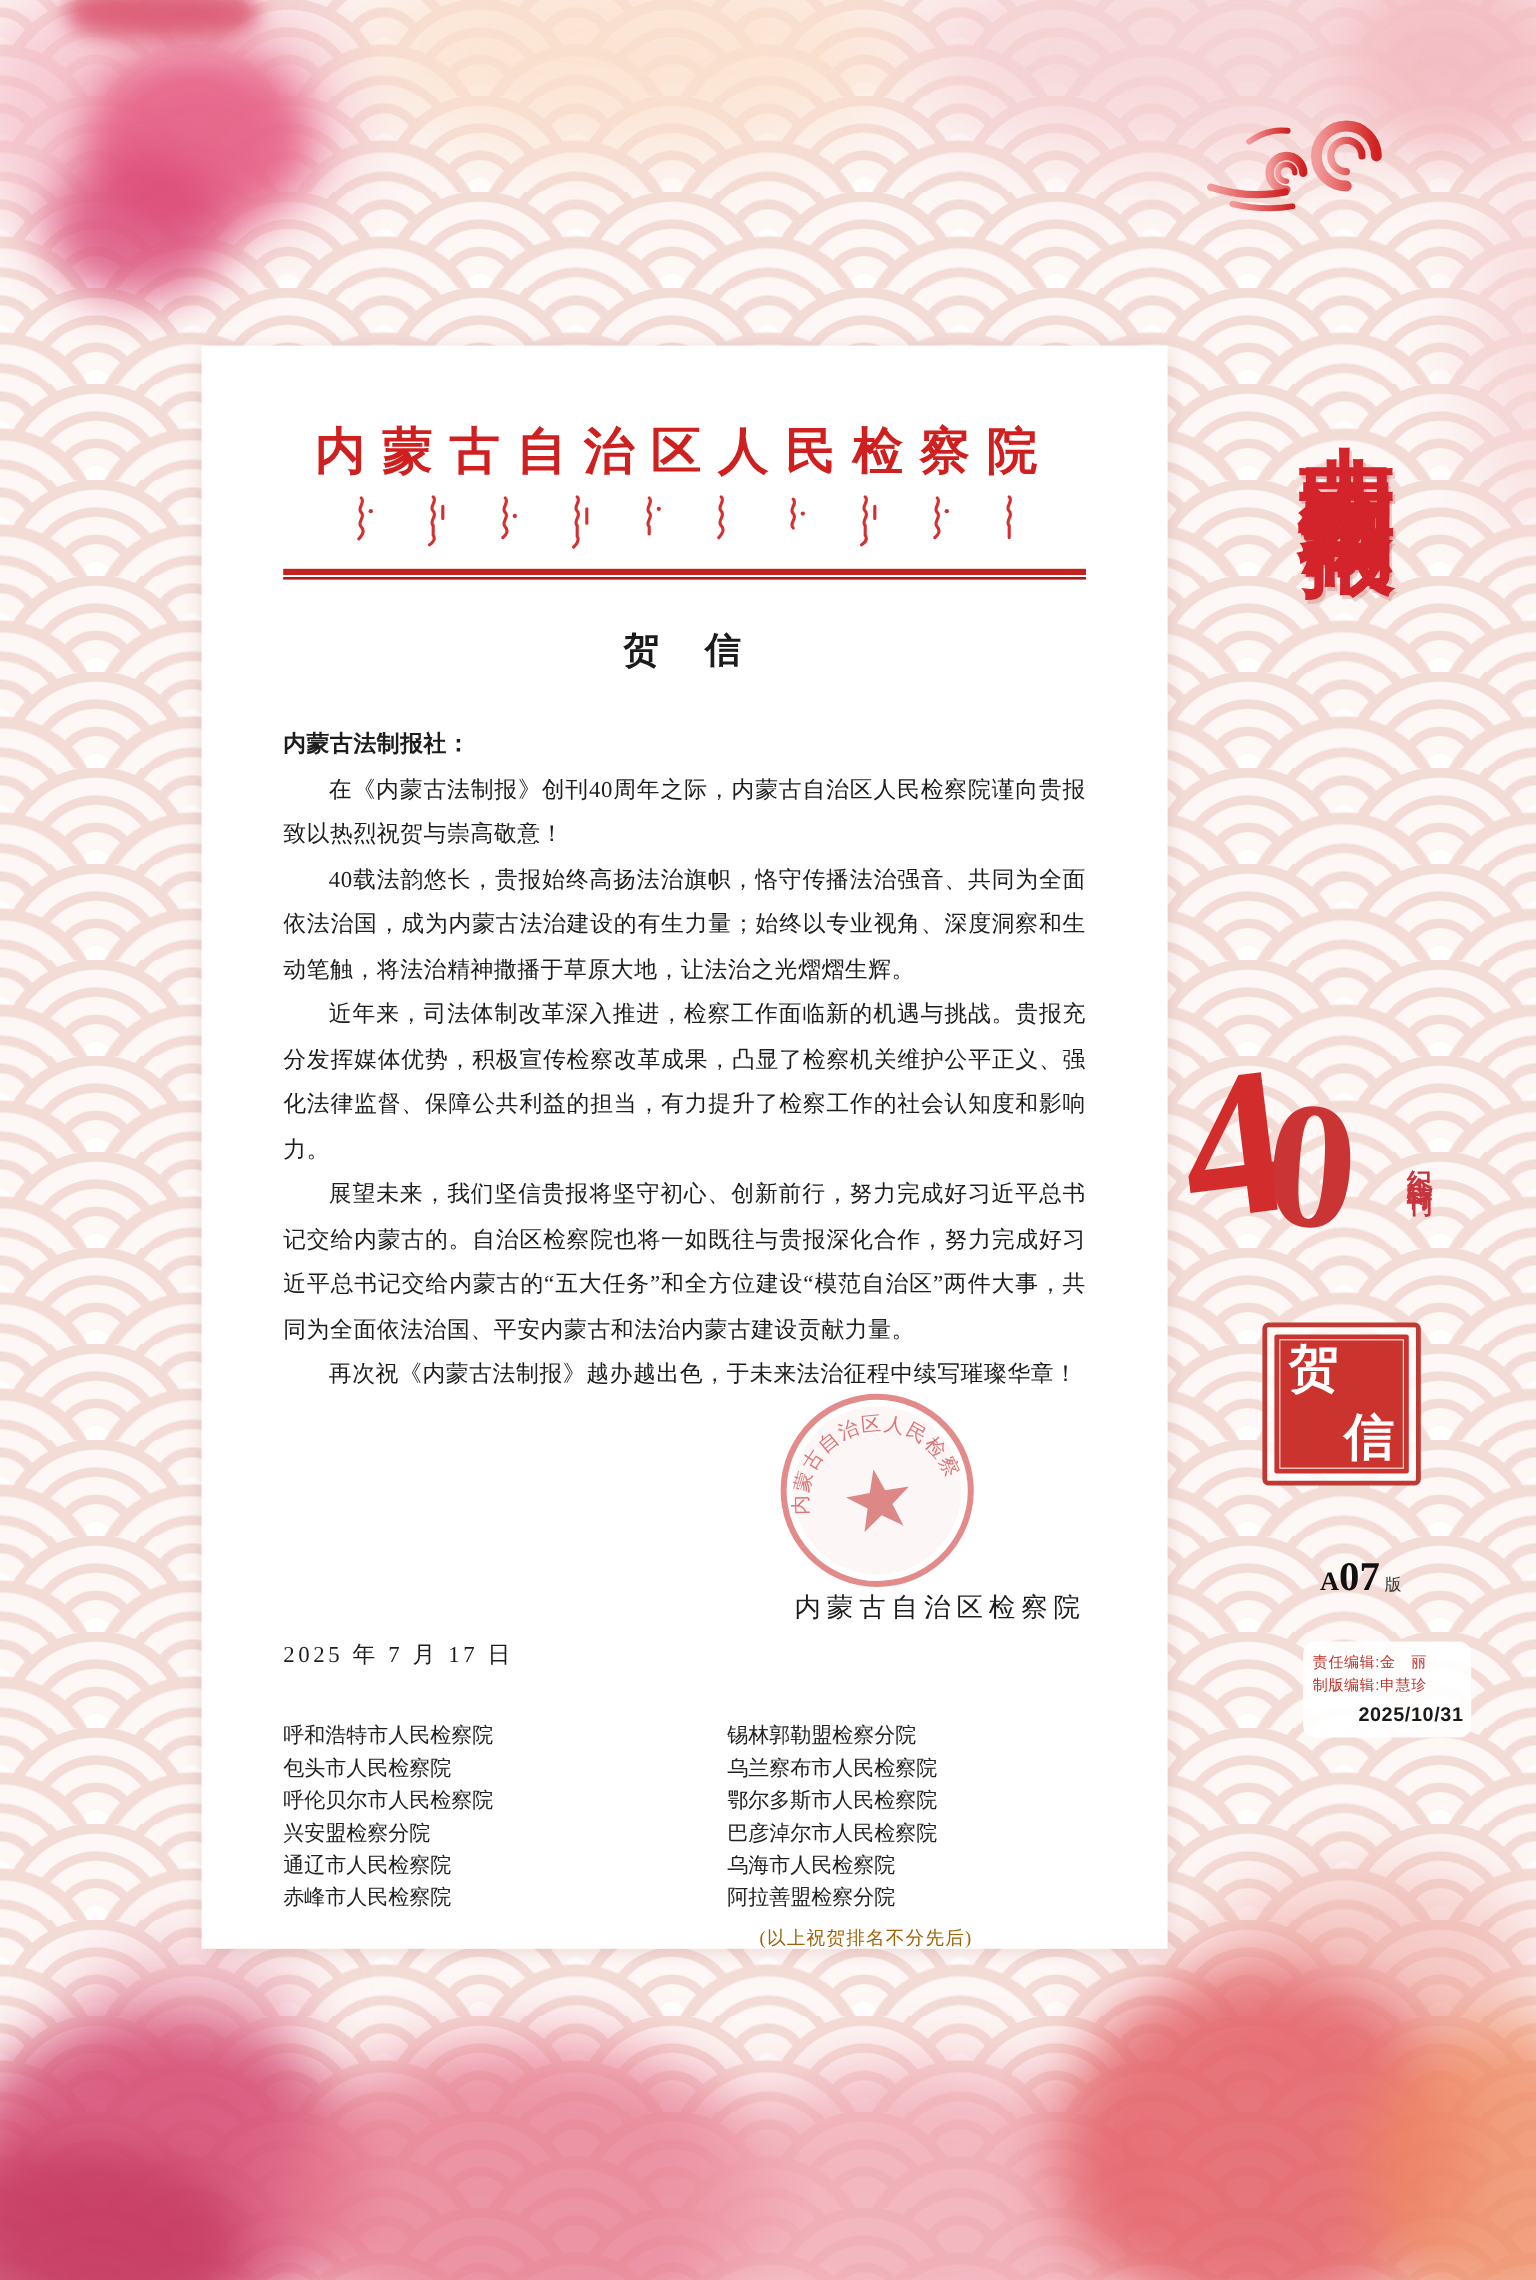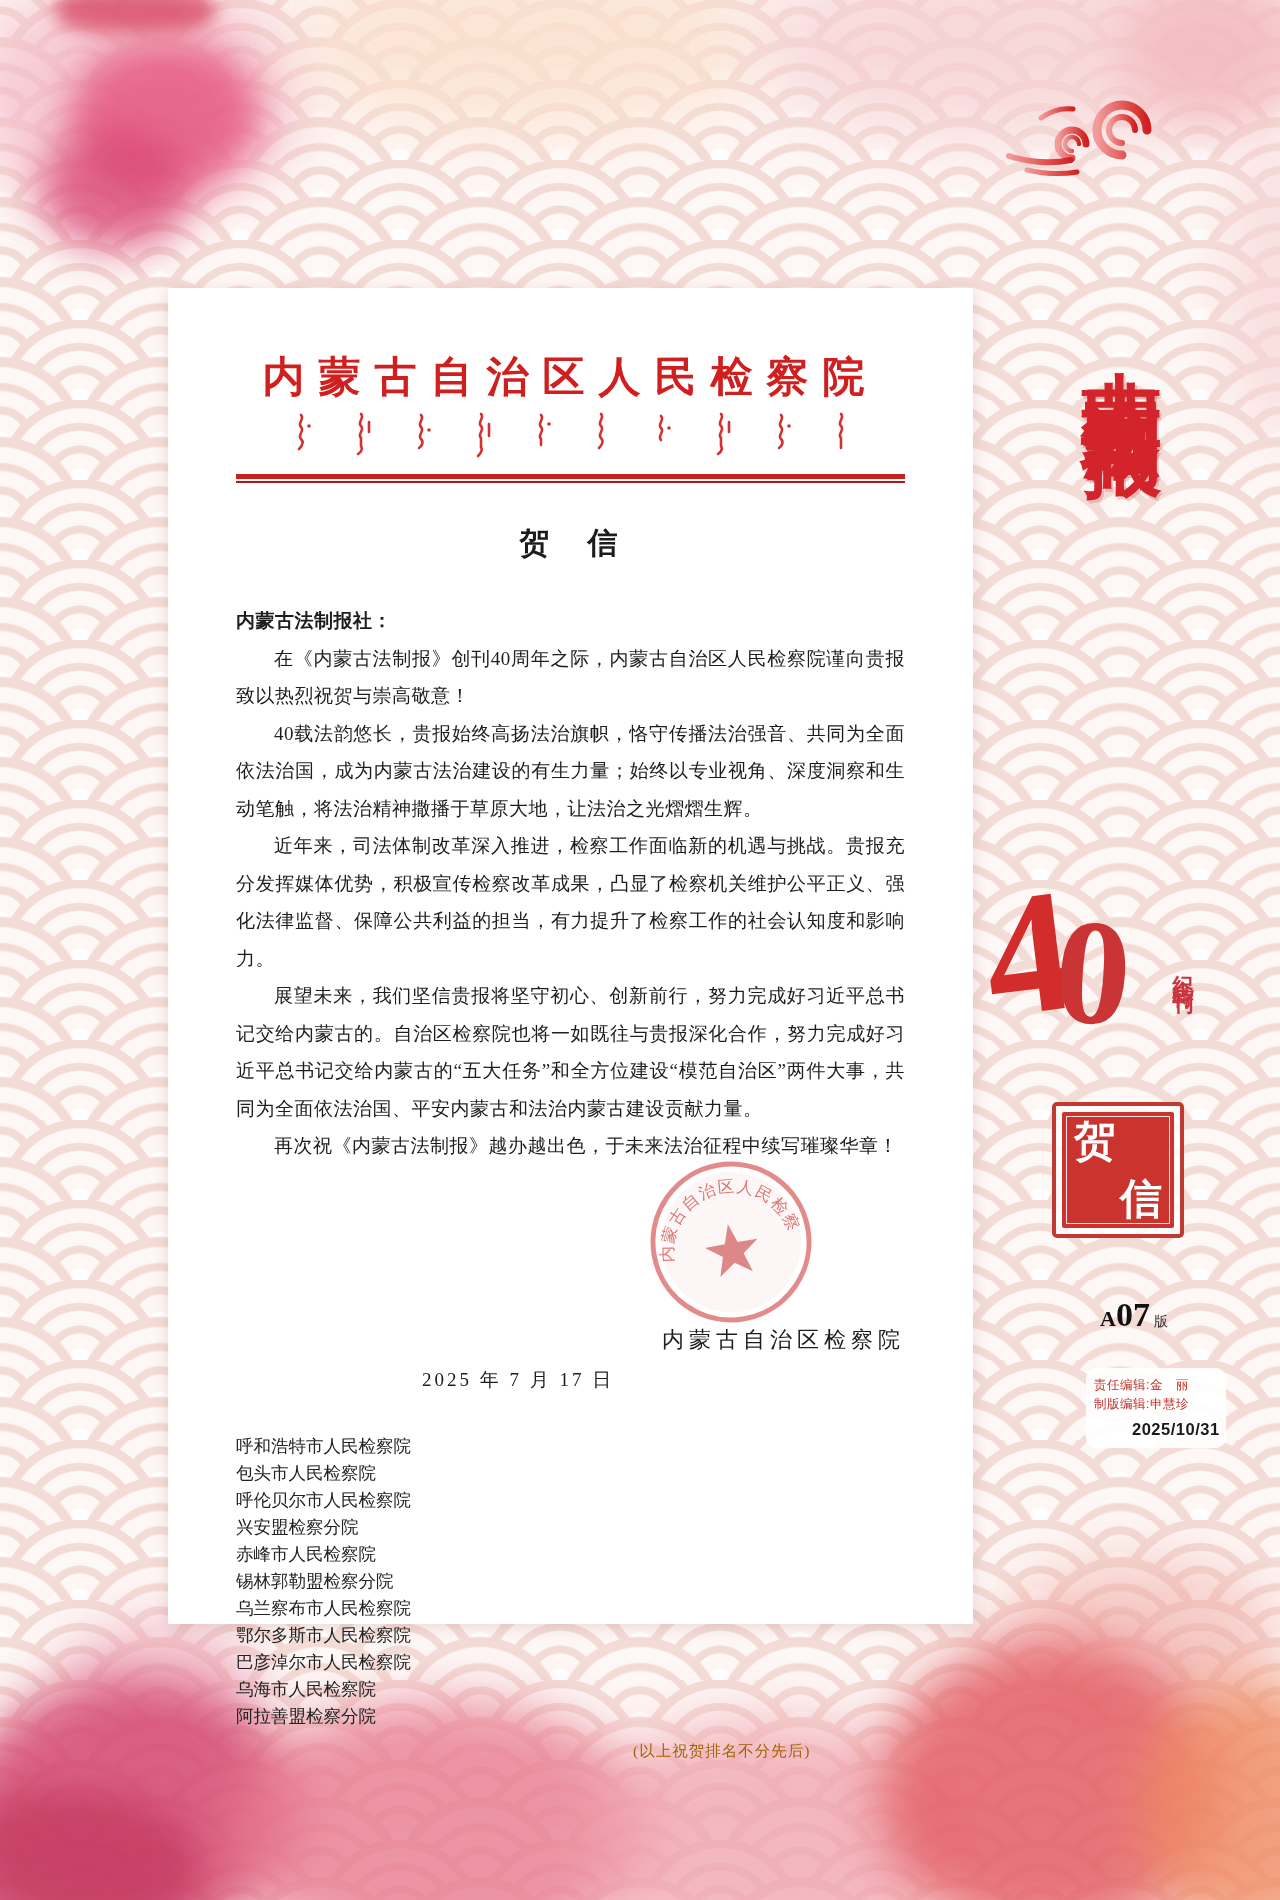--- a/index.html
+++ b/index.html
@@ -54,23 +54,23 @@
     background:linear-gradient(#c6201f 0 5px,#ffffff 5px 7px,#b01818 7px 9px);
   }
   .heading{
     margin:40px 0 0;text-align:center;color:#1b1b1b;
     font-size:30px;font-weight:700;line-height:1.3;letter-spacing:4px;
   }
   .letter-body{margin-top:40px;font-size:19px;line-height:37.5px;color:#1d1d1d;letter-spacing:.5px;}
   .letter-body p{margin:0;text-indent:2em;text-align:justify;}
   .letter-body p.salutation{text-indent:0;font-weight:700;}
   .signature{margin:160px 0 0;text-align:right;font-size:22px;line-height:30px;letter-spacing:5px;color:#1d1d1d;}
-  .sign-date{margin:10px 0 0;text-align:center;padding-right:105px;font-size:19px;line-height:30px;letter-spacing:3px;color:#1d1d1d;}
+  .sign-date{margin:10px 0 0;text-align:left;padding-right:105px;font-size:19px;line-height:30px;letter-spacing:3px;color:#1d1d1d;}
   .seal{position:absolute;left:477px;top:868px;width:172px;height:172px;transform:rotate(-10deg);opacity:.85;mix-blend-mode:multiply;}
-  .columns{display:flex;margin-top:38px;flex-direction:column;}
+  .columns{display:flex;margin-top:38px;}
   .columns ul{list-style:none;margin:0;padding:0;font-size:17.5px;line-height:27px;color:#222;}
   .col-left{margin-left:52px;width:370px;}
   .note{margin:10px 0 0 397px;font-size:15.5px;line-height:22px;color:#a16207;letter-spacing:1px;}
   
   .masthead{
     position:absolute;left:1078px;top:306px;
     writing-mode:vertical-rl;text-orientation:upright;
     font-size:80px;line-height:88px;font-weight:700;color:#d3232b;
     letter-spacing:10px;text-shadow:2px 3px 0 rgba(160,20,25,.18);
   }
@@ -200,20 +200,21 @@
 
     <p class="signature">内蒙古自治区检察院</p>
     <p class="sign-date">2025 年 7 月 17 日</p>
 
     <div class="columns">
       <ul class="col-left">
         <li>呼和浩特市人民检察院</li>
         <li>包头市人民检察院</li>
         <li>呼伦贝尔市人民检察院</li>
         <li>兴安盟检察分院</li>
+        <li>通辽市人民检察院</li>
         <li>赤峰市人民检察院</li>
       </ul>
       <ul class="col-right">
         <li>锡林郭勒盟检察分院</li>
         <li>乌兰察布市人民检察院</li>
         <li>鄂尔多斯市人民检察院</li>
         <li>巴彦淖尔市人民检察院</li>
         <li>乌海市人民检察院</li>
         <li>阿拉善盟检察分院</li>
       </ul>

